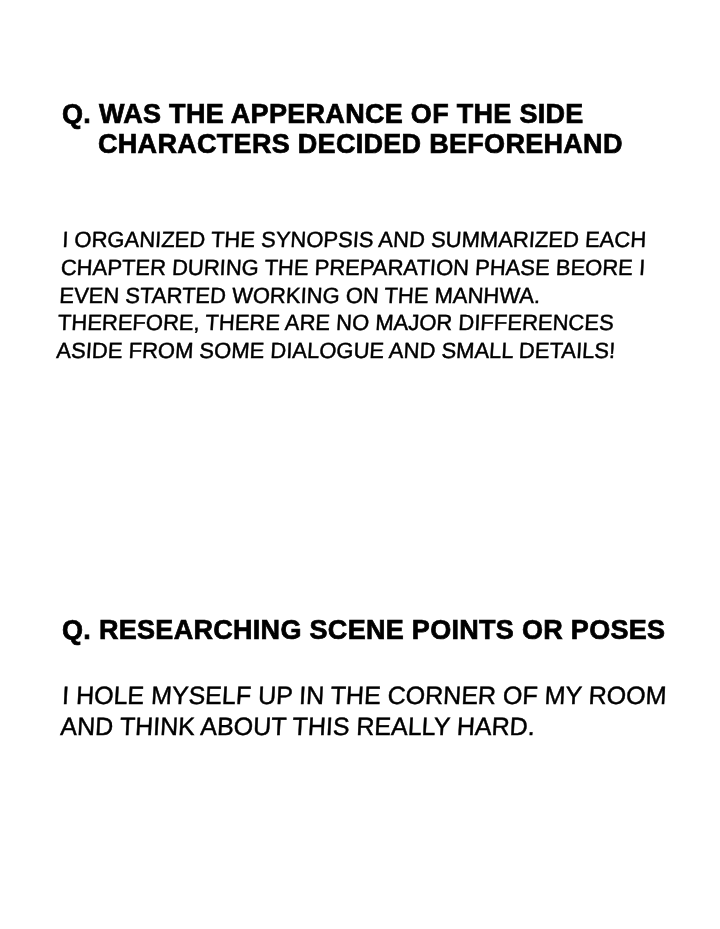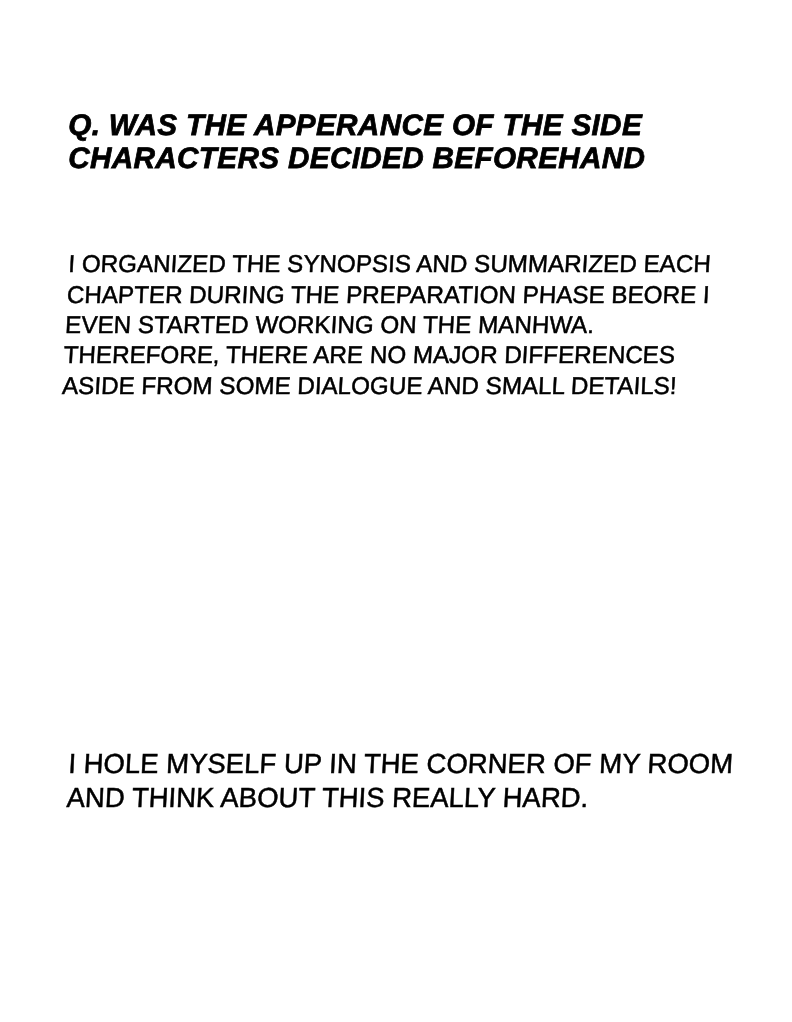--- a/index.html
+++ b/index.html
@@ -16,29 +16,29 @@
     color: #000000;
   }
   .page {
     position: absolute;
     inset: 0;
     background: #ffffff;
   }
   
   .question {
     position: absolute;
-    font-style: italic;
     font-weight: 700;
     font-size: 27px;
     line-height: 29.5px;
     letter-spacing: 0.3px;
     -webkit-text-stroke: 0.7px #000000;
     white-space: nowrap;
   }
   .question .line.indent {
+    margin-left: 36px;
   }
   .q1 { left: 62px; top: 100px; }
   .q2 { left: 62px; top: 616px; }
   
   .answer {
     position: absolute;
     font-weight: 400;
     -webkit-text-stroke: 0.45px #000000;
     transform: skewX(-3deg);
     transform-origin: 0 0;
@@ -68,19 +68,22 @@
   </div>
 
   <div class="answer a1">
     <div class="line">I ORGANIZED THE SYNOPSIS AND SUMMARIZED EACH</div>
     <div class="line">CHAPTER DURING THE PREPARATION PHASE BEORE I</div>
     <div class="line">EVEN STARTED WORKING ON THE MANHWA.</div>
     <div class="line">THEREFORE, THERE ARE NO MAJOR DIFFERENCES</div>
     <div class="line">ASIDE FROM SOME DIALOGUE AND SMALL DETAILS!</div>
   </div>
 
+  <div class="question q2">
+    <div class="line">Q. RESEARCHING SCENE POINTS OR POSES</div>
+  </div>
 
   <div class="answer a2">
     <div class="line">I HOLE MYSELF UP IN THE CORNER OF MY ROOM</div>
     <div class="line">AND THINK ABOUT THIS REALLY HARD.</div>
   </div>
 
 </div>
 
 </body></html>

